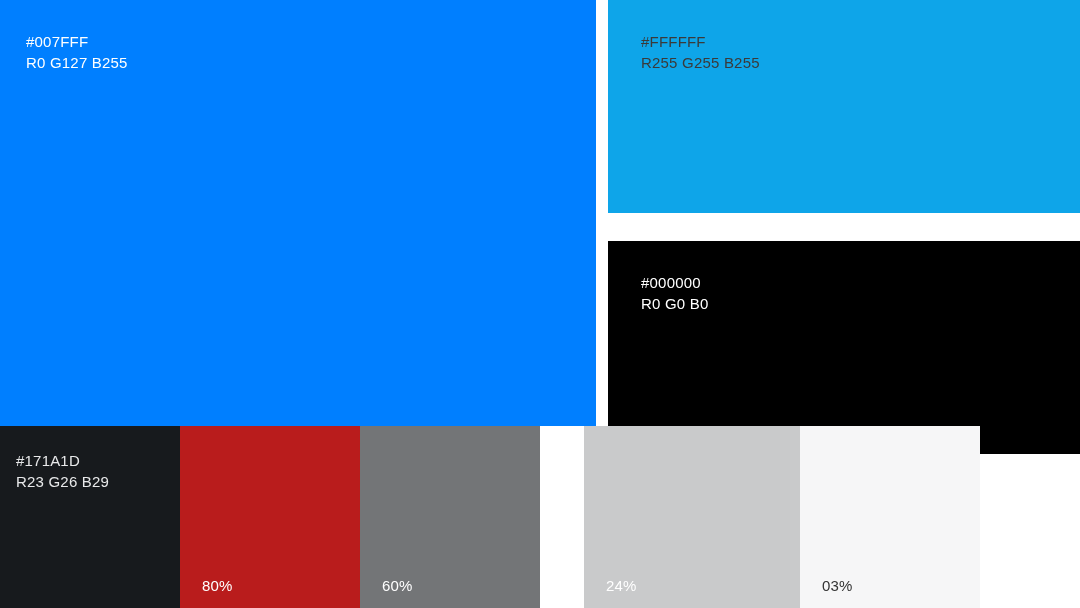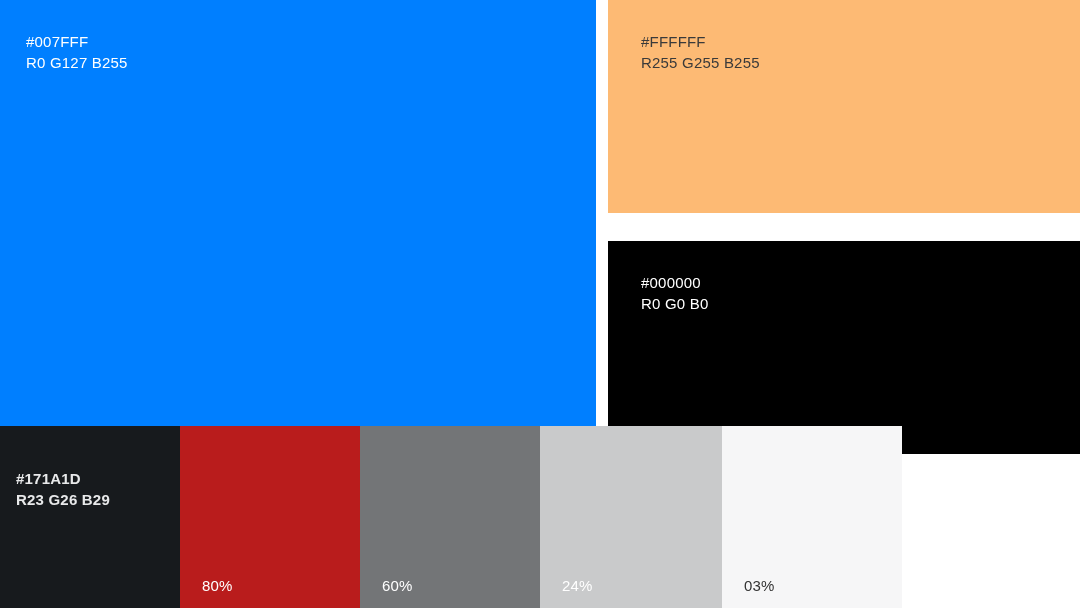--- a/index.html
+++ b/index.html
@@ -90,37 +90,36 @@
     position: absolute;
     left: 22px;
     bottom: 14px;
     font-size: 15px;
     font-weight: 400;
     letter-spacing: 0.2px;
     white-space: nowrap;
   }
   #tint-base .label-block {
     left: 16px;
-    top: 42px;
-    font-weight: bold;
+    top: 24px;
   }
 </style>
 </head>
 <body>
 
 <div id="palette">
 
   <div class="swatch" id="swatch-azure" style="background-color: rgb(0, 127, 255);">
     <div class="label-block" style="color: rgb(255, 255, 255);">
       <span class="hex">#007FFF</span>
       <span class="rgb">R0 G127 B255</span>
     </div>
   </div>
 
-  <div class="swatch" id="swatch-white" style="background-color: #fdba74;">
+  <div class="swatch" id="swatch-white" style="background-color: #0ea5e9;">
     <div class="label-block" style="color: rgb(58, 58, 58);">
       <span class="hex">#FFFFFF</span>
       <span class="rgb">R255 G255 B255</span>
     </div>
   </div>
 
   <div class="swatch" id="swatch-black" style="background-color: rgb(0, 0, 0);">
     <div class="label-block" style="color: rgb(255, 255, 255);">
       <span class="hex">#000000</span>
       <span class="rgb">R0 G0 B0</span>
@@ -138,21 +137,21 @@
 
     <div class="tint" style="background-color: #b91c1c; width: 180px;">
       <span class="tint-label" style="color: rgb(255, 255, 255);">80%</span>
     </div>
 
     <div class="tint" style="background-color: rgb(115, 117, 119); width: 180px;">
       <span class="tint-label" style="color: rgb(255, 255, 255);">60%</span>
     </div>
 
 
-    <div class="tint" style="background-color: rgb(201, 202, 203); width: 182px;">
+    <div class="tint" style="background-color: rgb(201, 202, 203); width: 216px; margin-left: 44px;">
       <span class="tint-label" style="color: rgb(255, 255, 255);">24%</span>
     </div>
 
     <div class="tint" style="background-color: rgb(246, 246, 247); width: 180px; padding-left: 16px;">
       <span class="tint-label" style="color: rgb(51, 51, 51);">03%</span>
     </div>
 
   </div>
 
 </div>

